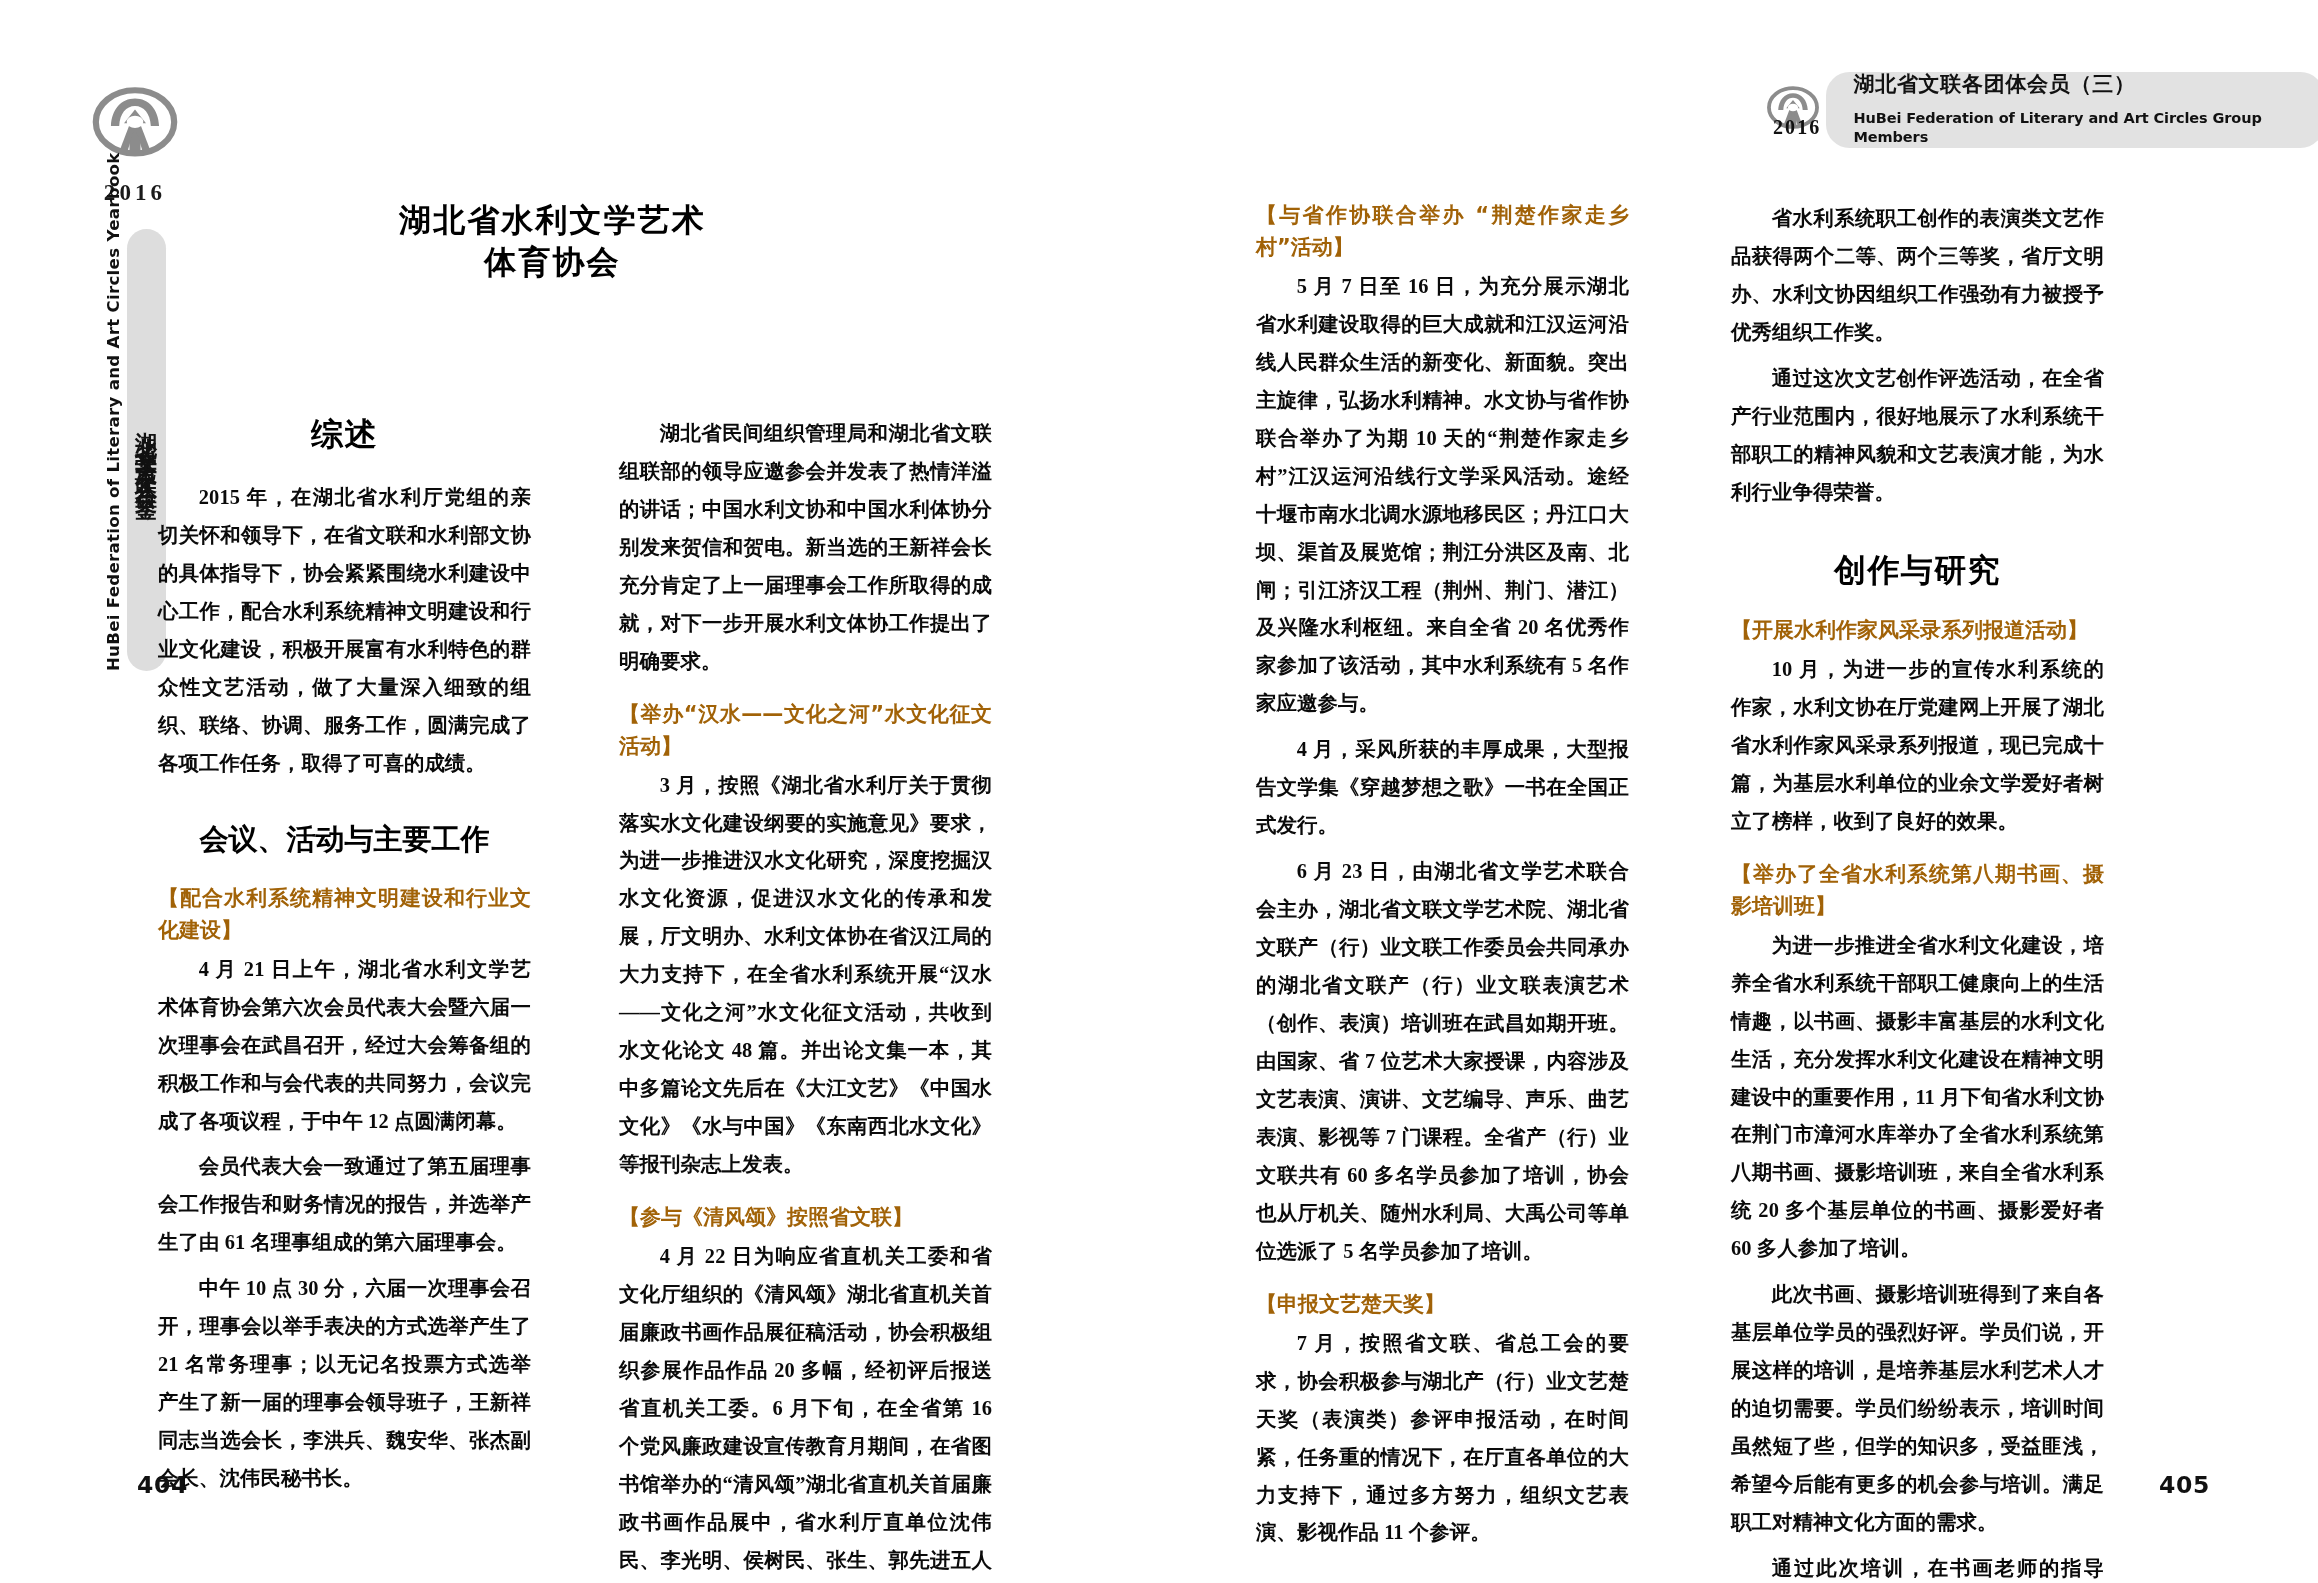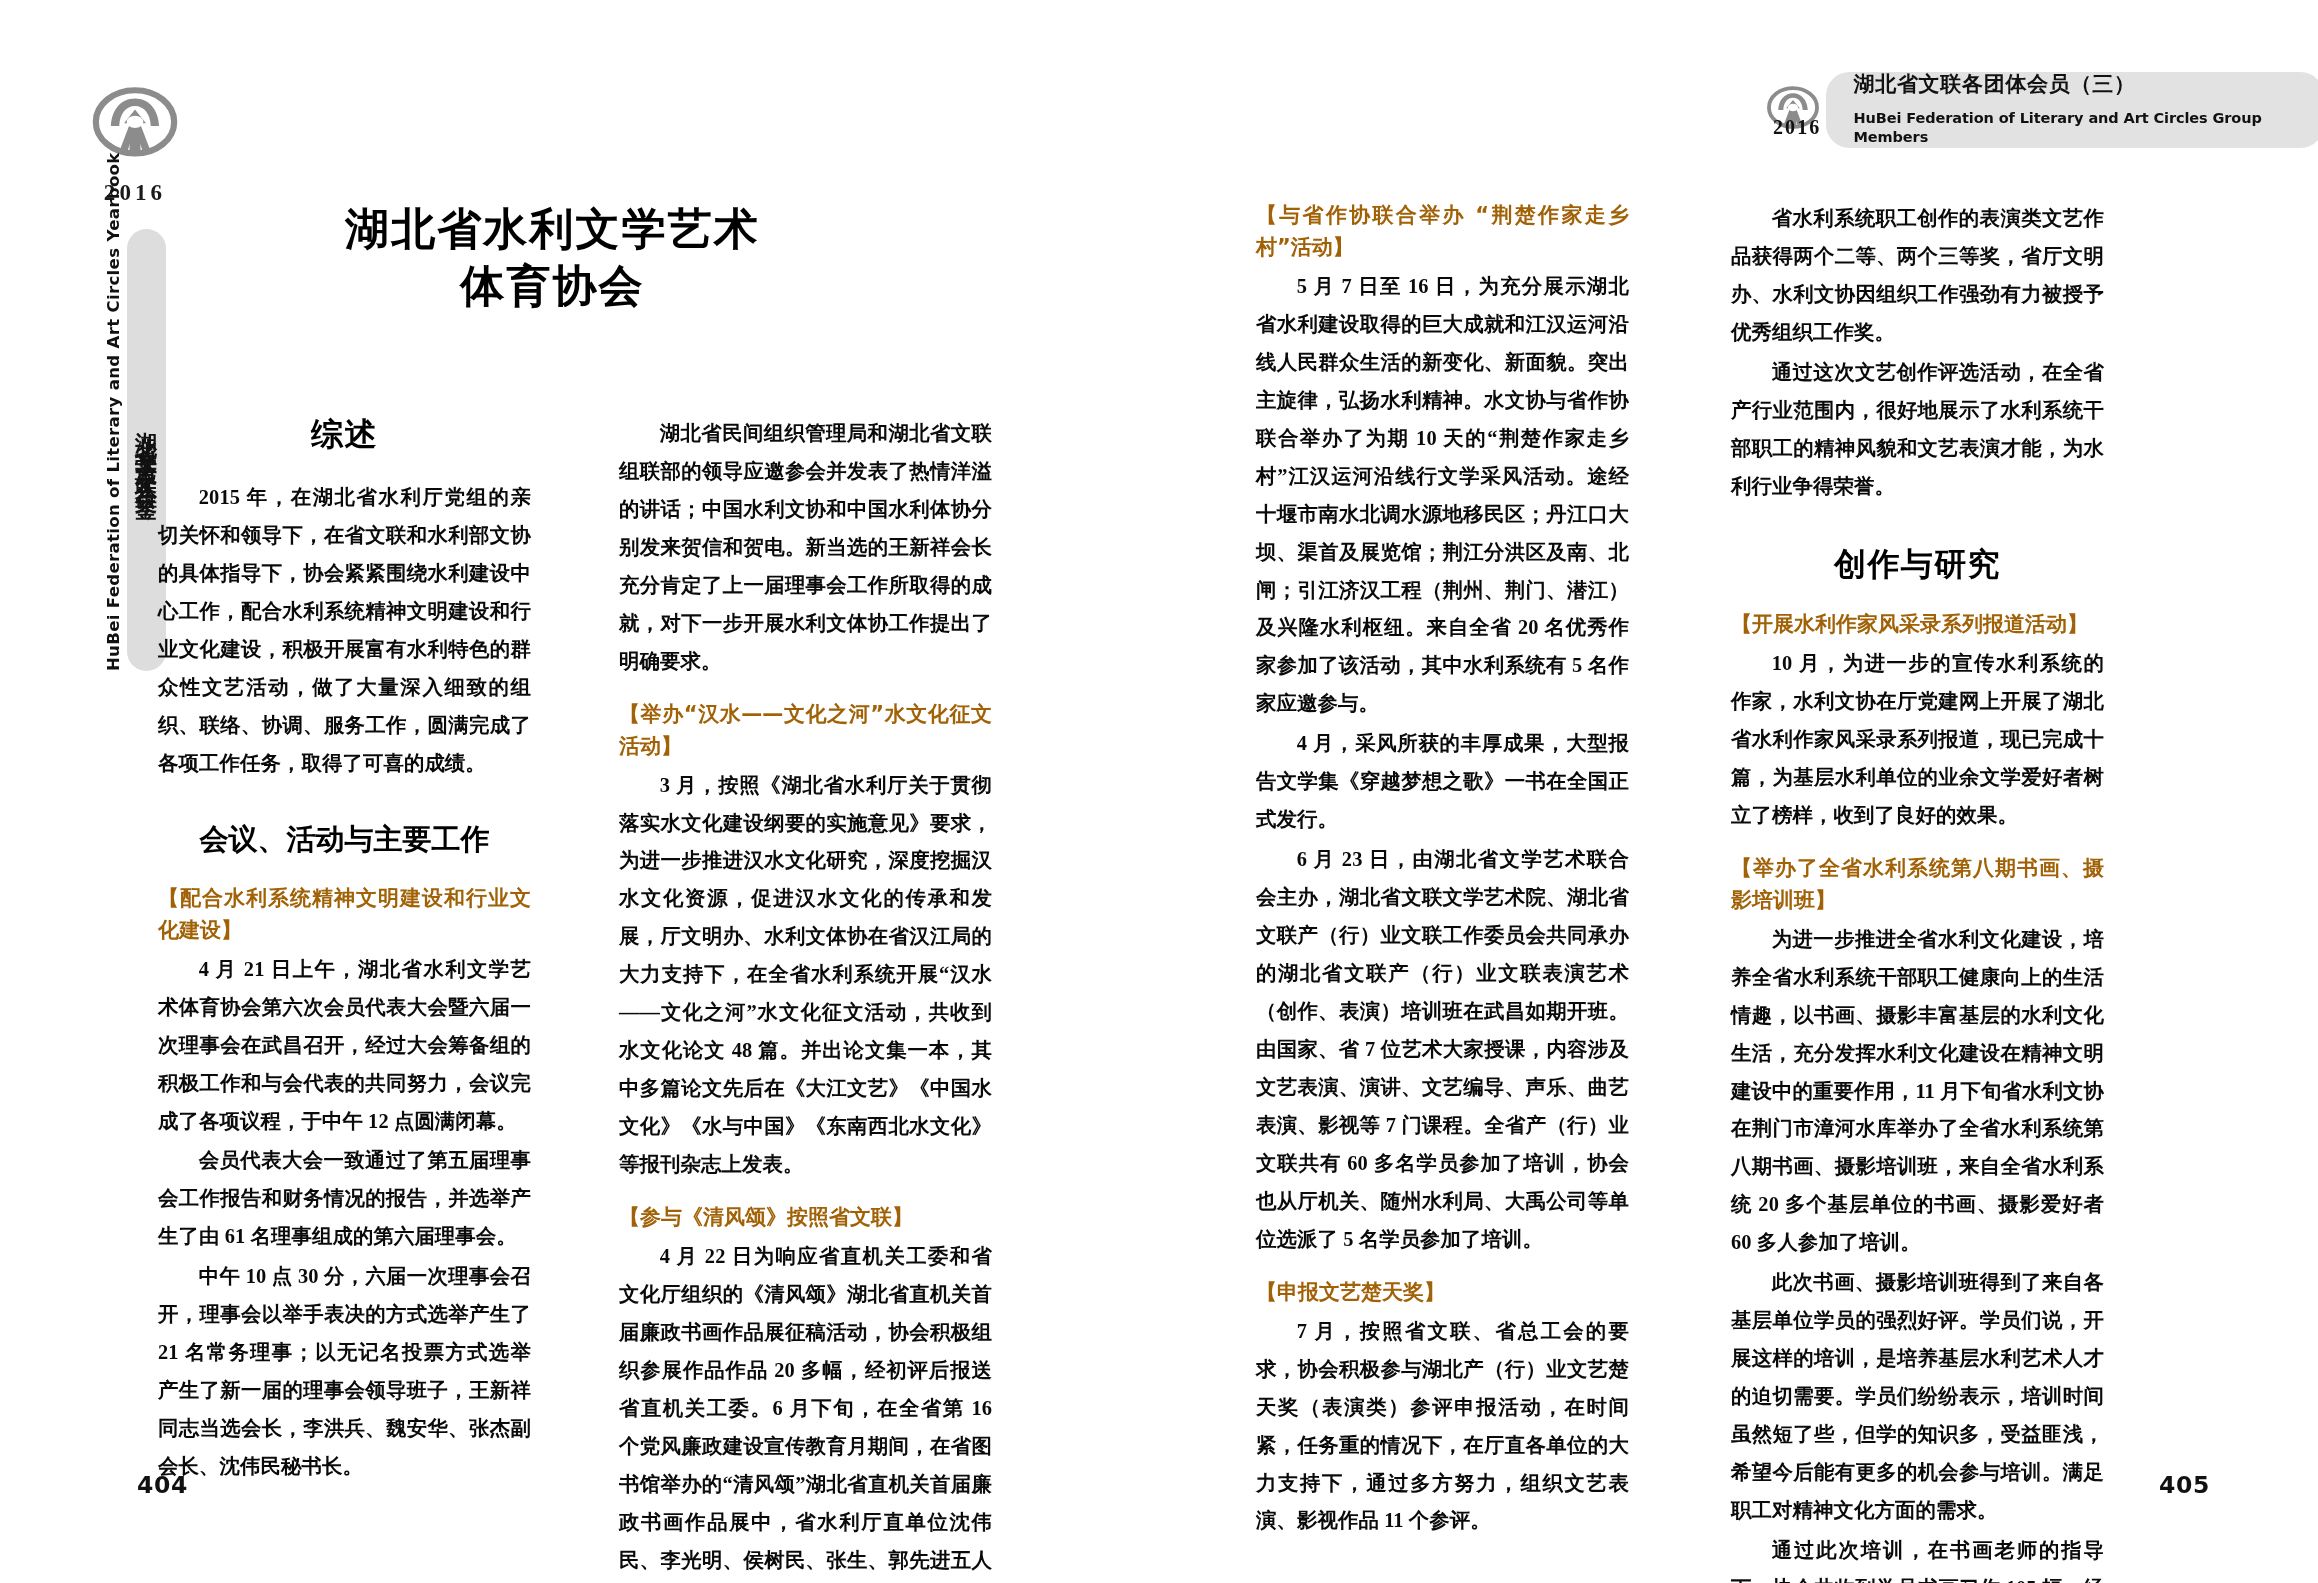--- a/index.html
+++ b/index.html
@@ -139,21 +139,21 @@
 
   
   .doc-title {
     position: absolute;
     left: 297px;
     top: 200px;
     width: 511px;
     text-align: center;
     font-family: "DejaVu Sans", sans-serif;
     font-weight: 700;
-    font-size: 44px;
+    font-size: 32px;
     line-height: 1.30;
     letter-spacing: 2.1px;
     color: #000;
   }
 
   
   .col {
     position: absolute;
     box-sizing: border-box;
   }
@@ -196,21 +196,21 @@
     font-size: 20.4px;
     line-height: 1.86;
     letter-spacing: 0.1px;
     margin: 0 0 0 0;
     text-indent: 2em;
     text-align: justify;
     text-align-last: left;
     color: #0a0a0a;
     font-weight: 600;
   }
-  p.body + p.body { margin-top: 2px; }
+  p.body + p.body { margin-top: 8px; }
 
   
   .folio {
     position: absolute;
     font-family: "DejaVu Sans", sans-serif;
     font-weight: 700;
     font-size: 23.5px;
     color: #111;
     letter-spacing: 0.7px;
     margin-left: 32px;

